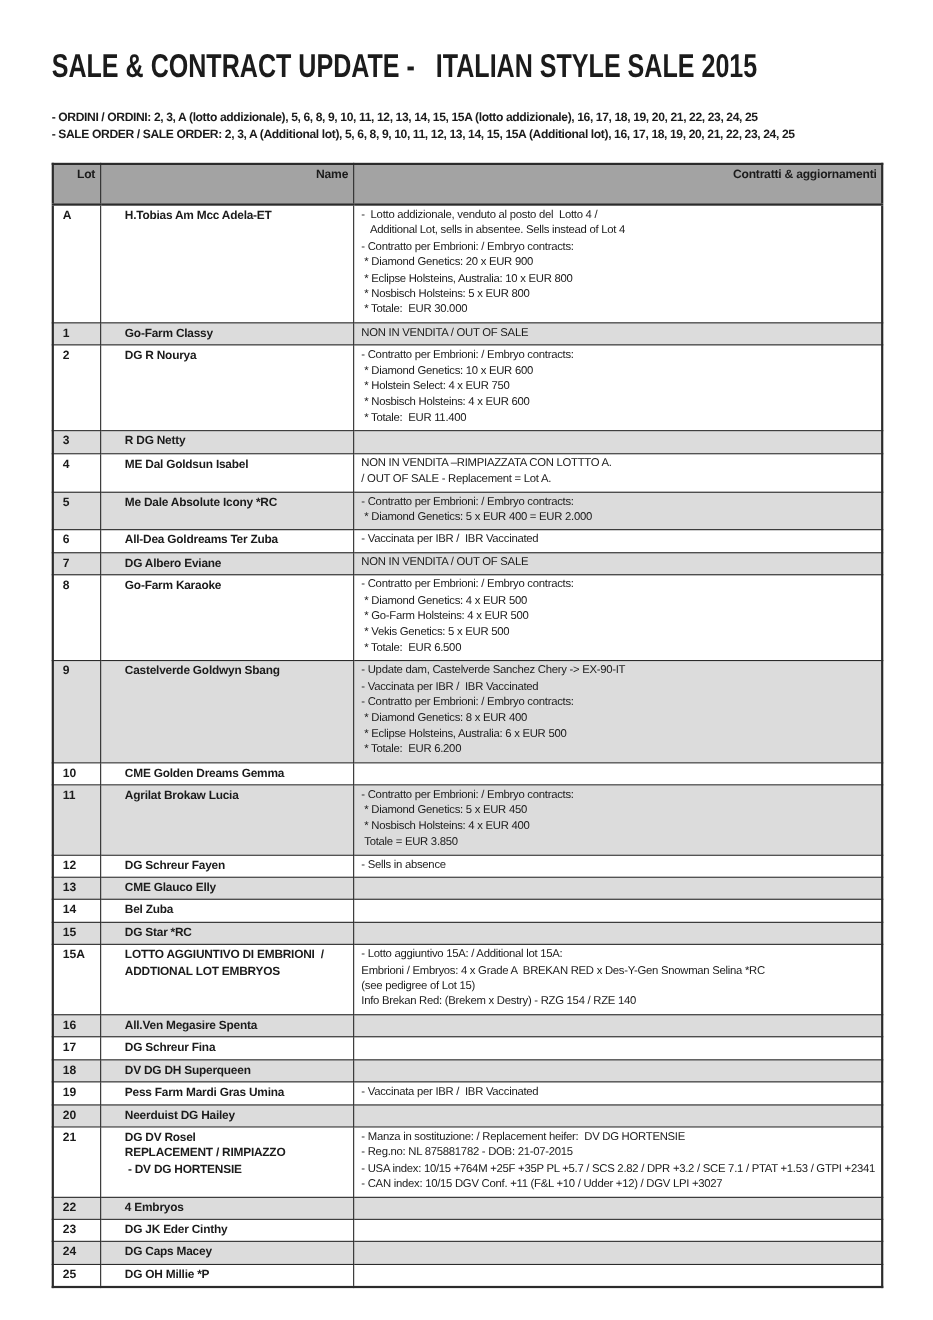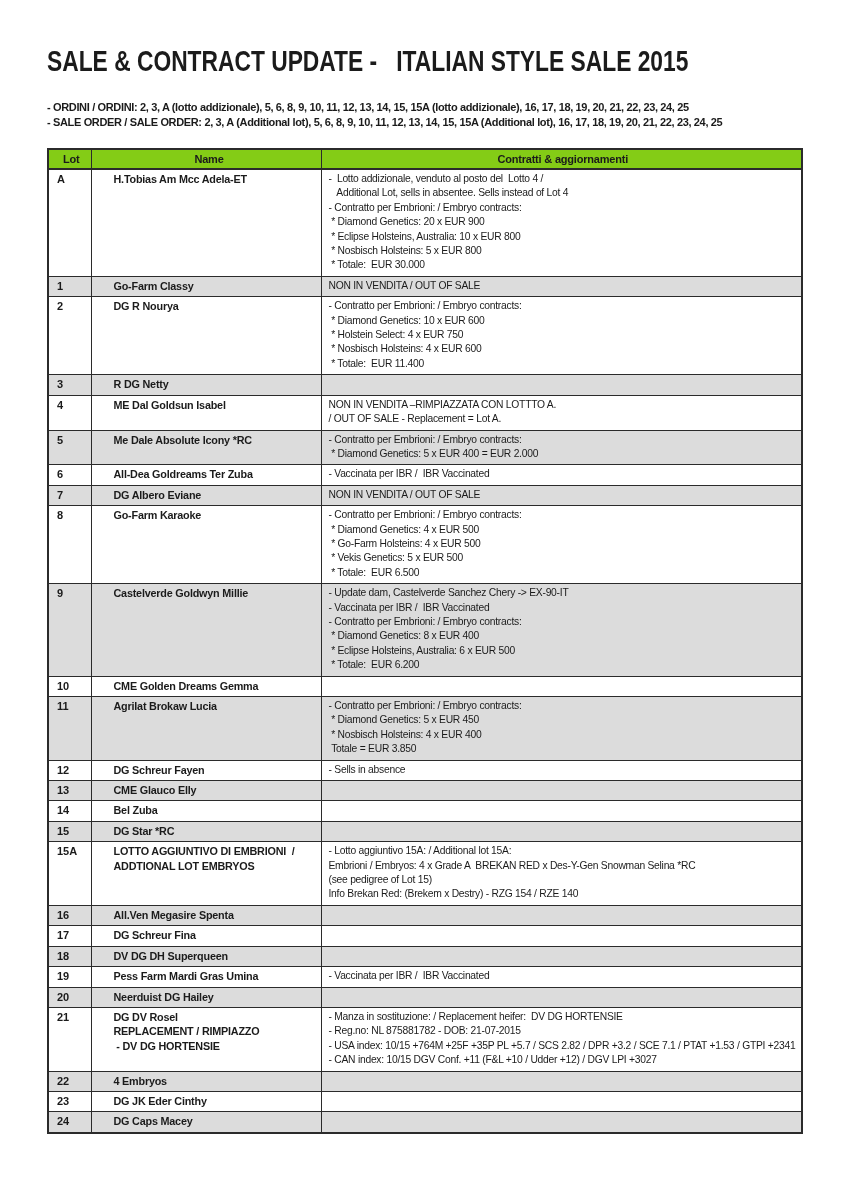--- a/index.html
+++ b/index.html
@@ -43,25 +43,25 @@
     width: 754px;
     table-layout: fixed;
     border: 2px solid #2b2b2b;
   }
   col.c-lot   { width: 43px; }
   col.c-name  { width: 230px; }
   col.c-notes { width: 481px; }
   th {
     font-size: 11px;
     font-weight: bold;
-    text-align: center;
-    padding: 3px 4px 3px 7px;
+    text-align: right;
+    padding: 3px 4px 20px 7px;
     border: 1.5px solid #2b2b2b;
     border-bottom: 2.5px solid #2b2b2b;
-    background: #84cc16;
+    background: #a3a3a3;
     letter-spacing: -0.2px;
   }
   th.h-name { padding-left: 10px; }
   tbody td {
     border: 1.5px solid #2b2b2b;
     vertical-align: top;
     padding: 2px 4px 3px 7px;
   }
   td.lot {
     font-weight: bold;
@@ -167,21 +167,21 @@
     <td class="lot">8</td>
     <td class="name">Go-Farm Karaoke</td>
     <td class="notes">- Contratto per Embrioni: / Embryo contracts:
  * Diamond Genetics: 4 x EUR 500
  * Go-Farm Holsteins: 4 x EUR 500
  * Vekis Genetics: 5 x EUR 500
  * Totale:  EUR 6.500</td>
   </tr>
         <tr>
     <td class="lot">9</td>
-    <td class="name">Castelverde Goldwyn Millie</td>
+    <td class="name">Castelverde Goldwyn Sbang</td>
     <td class="notes">- Update dam, Castelverde Sanchez Chery -&gt; EX-90-IT
 - Vaccinata per IBR /  IBR Vaccinated
 - Contratto per Embrioni: / Embryo contracts:
  * Diamond Genetics: 8 x EUR 400
  * Eclipse Holsteins, Australia: 6 x EUR 500
  * Totale:  EUR 6.200</td>
   </tr>
         <tr>
     <td class="lot">10</td>
     <td class="name">CME Golden Dreams Gemma</td>
@@ -267,16 +267,21 @@
         <tr>
     <td class="lot">23</td>
     <td class="name">DG JK Eder Cinthy</td>
     <td class="notes"></td>
   </tr>
         <tr>
     <td class="lot">24</td>
     <td class="name">DG Caps Macey</td>
     <td class="notes"></td>
   </tr>
+        <tr>
+    <td class="lot">25</td>
+    <td class="name">DG OH Millie *P</td>
+    <td class="notes"></td>
+  </tr>
       </tbody>
   </table>
 
 </div>
 
 </body></html>

